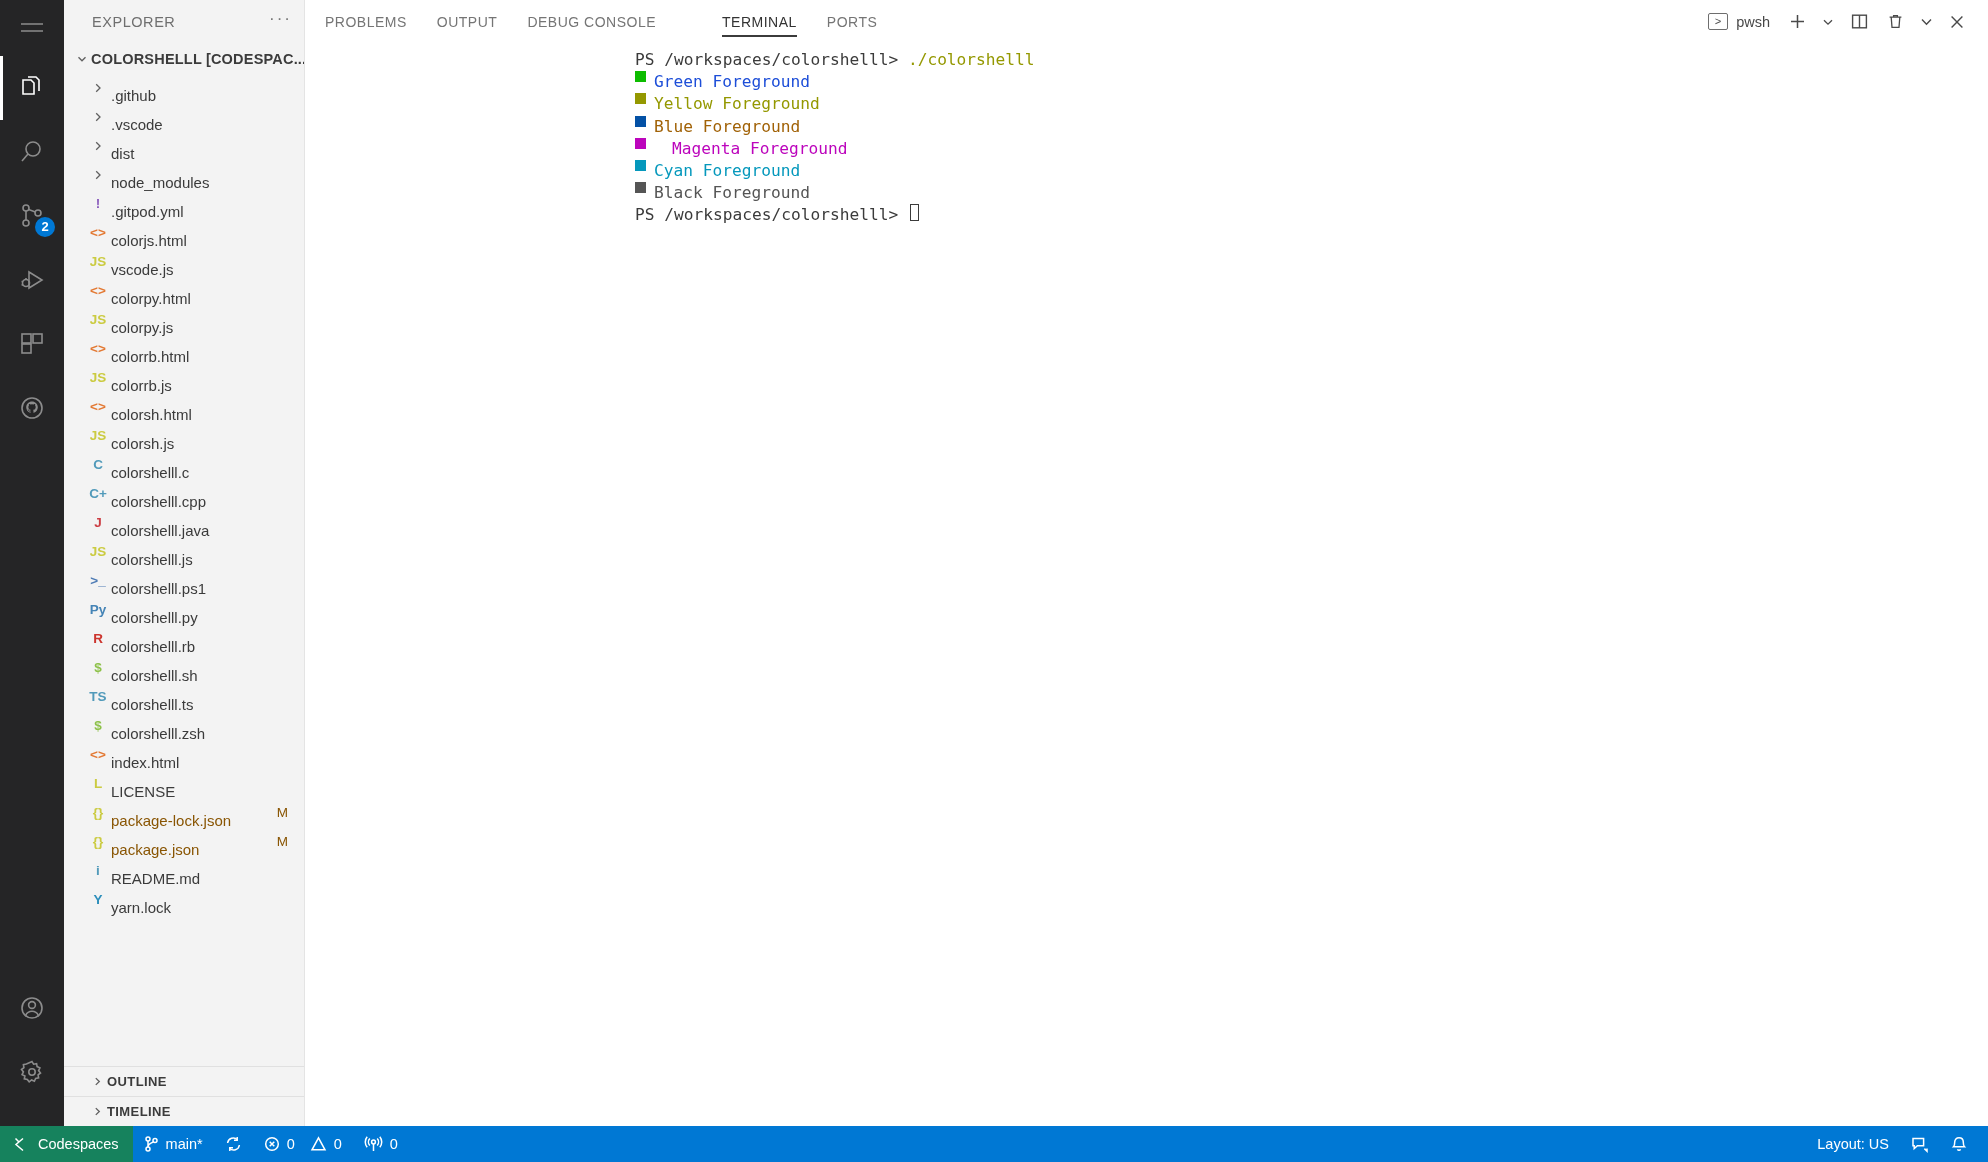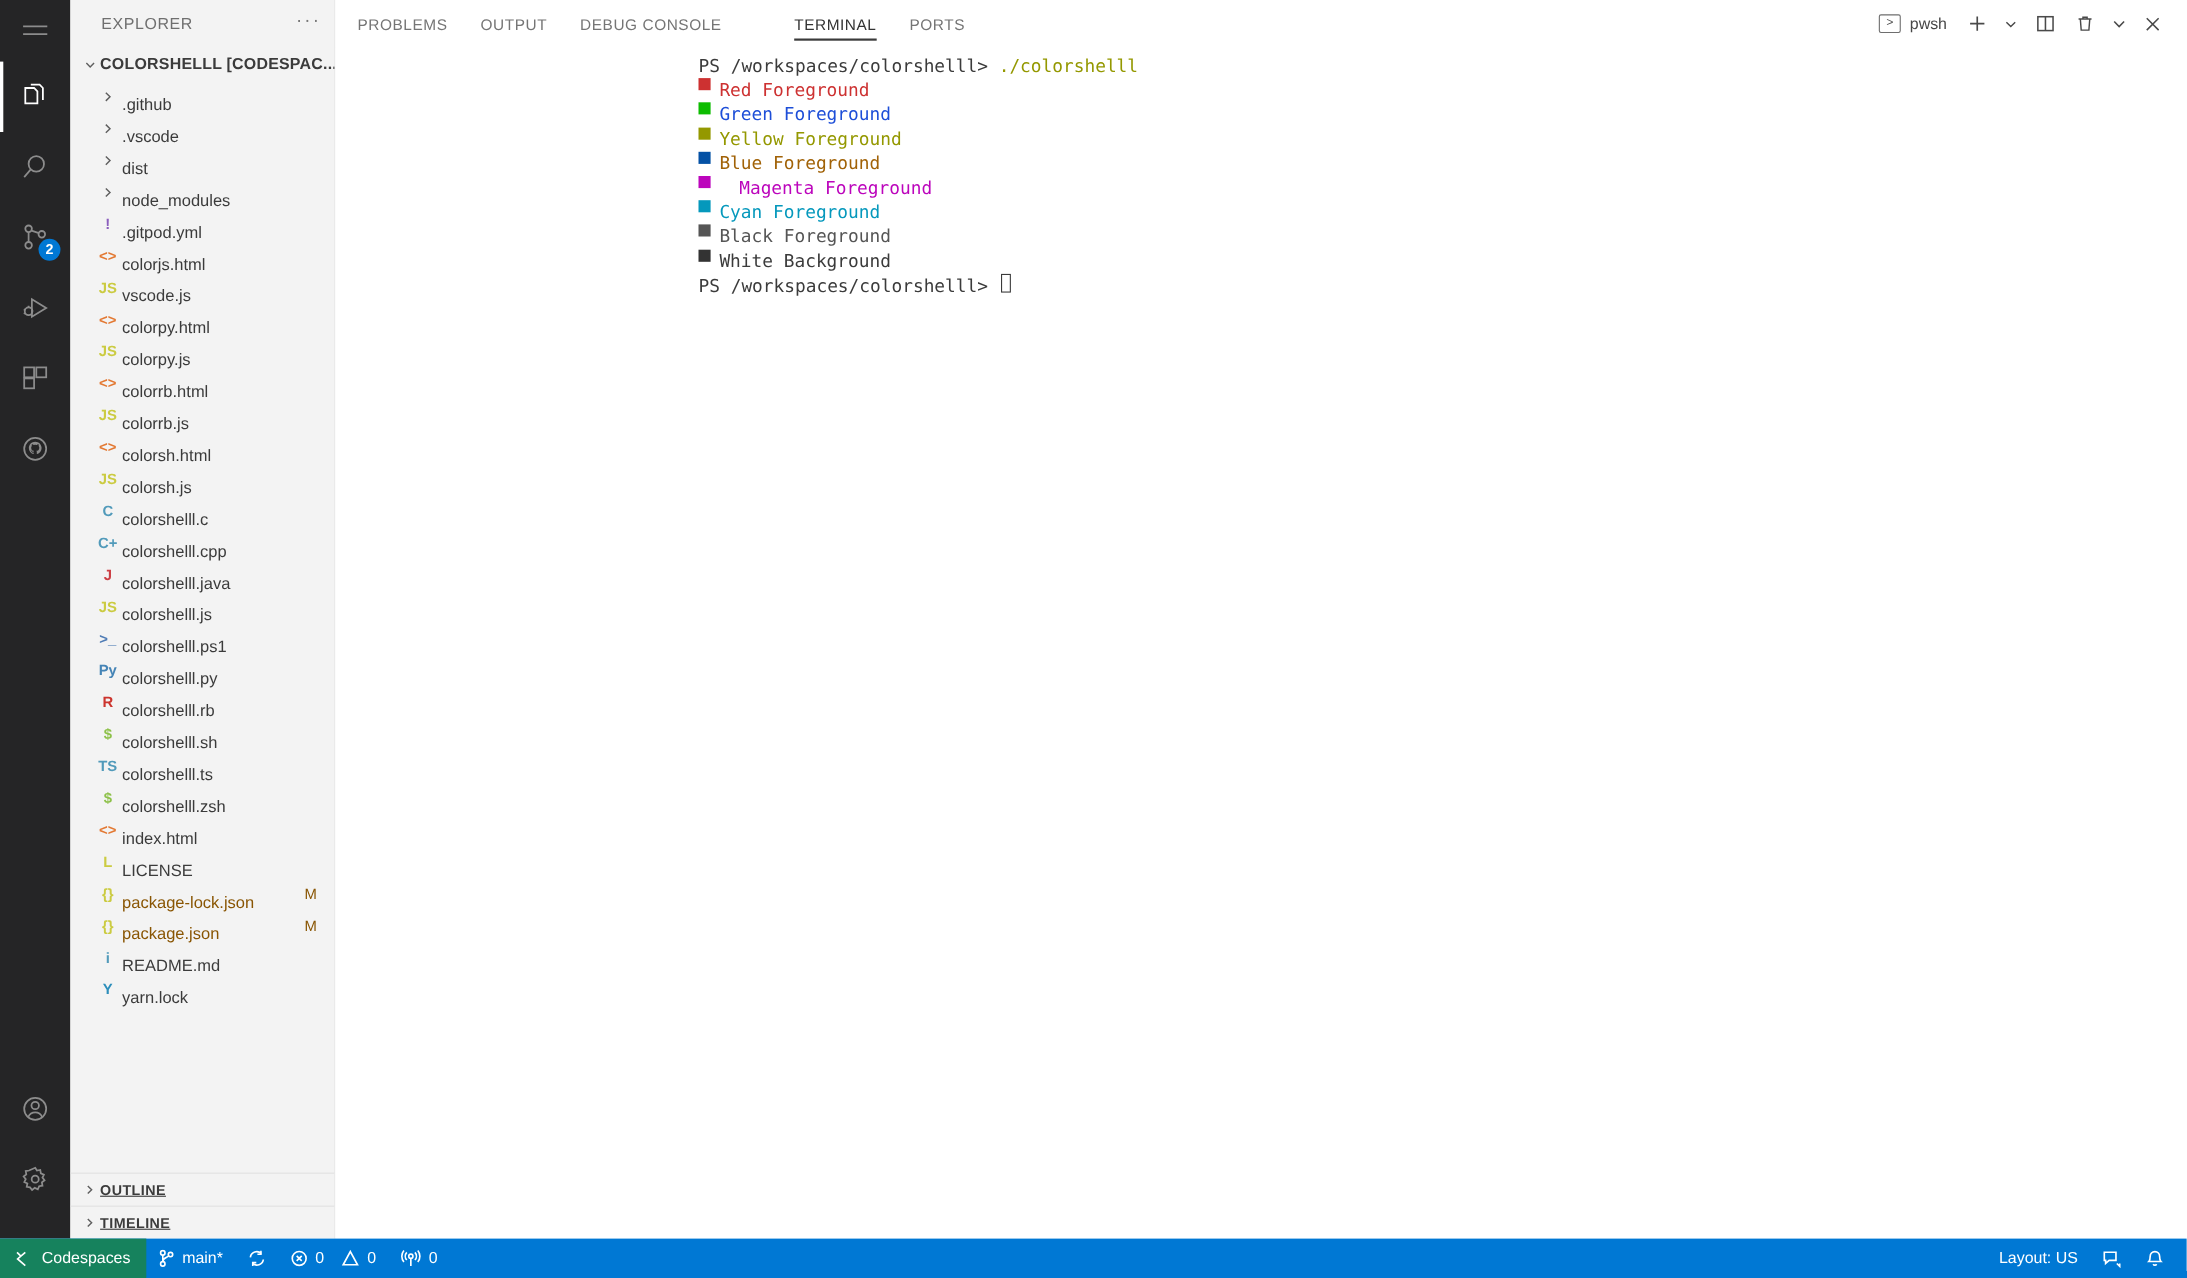--- a/index.html
+++ b/index.html
@@ -61,23 +61,23 @@
     font-size: 15px; color: #3b3b3b; cursor: pointer; white-space: nowrap;
   }
   .file-row .ficon {
     width: 26px; flex-shrink: 0; display: inline-flex; align-items: center; justify-content: center;
     font-size: 13.5px; font-weight: bold; font-family: "Liberation Sans", sans-serif;
   }
   .file-row .fname { flex: 1; overflow: hidden; text-overflow: ellipsis; margin-top: 16px; }
   .file-row.modified .fname, .file-row.modified .mbadge { color: #895503; }
   .mbadge { font-size: 13.5px; padding-right: 16px; font-weight: normal; }
   .sb-section {
-    height: 30px; display: flex; align-items: center; padding-left: 8px;
+    height: 30px; display: flex; align-items: center; padding-left: 24px;
     font-size: 13px; font-weight: bold; color: #3b3b3b; letter-spacing: .4px;
-    border-top: 1px solid #e0e0e0; cursor: pointer; flex-shrink: 0; text-decoration: underline;
+    border-top: 1px solid #e0e0e0; cursor: pointer; flex-shrink: 0;
   }
 
   
   .main { flex: 1; display: flex; flex-direction: column; background: #ffffff; min-width: 0; }
   .panel-tabs {
     height: 43px; display: flex; align-items: center; padding-left: 20px; flex-shrink: 0;
     background: #ffffff;
   }
   .ptab {
     font-size: 14px; letter-spacing: .5px; color: #757575; margin-right: 30px;
@@ -422,28 +422,26 @@
           <div class="pact">
             <svg width="16" height="16" viewBox="0 0 16 16">
                 <path d="M2.6 2.6l10.8 10.8M13.4 2.6L2.6 13.4" stroke="#4a4a4a" stroke-width="1.4" fill="none"></path>
               </svg>
           </div>
         </div>
       </div>
 
       <div class="terminal" id="terminal">
           <div class="tline"><span class="txt" style="color: rgb(59, 59, 59);">PS /workspaces/colorshelll&gt; </span><span class="txt" style="color: rgb(148, 152, 0);">./colorshelll</span></div>
-          <div class="tline"><span class="sq" style="background: rgb(205, 49, 49);"></span><span class="txt" style="color: rgb(205, 49, 49);">Red Foreground</span></div>
           <div class="tline"><span class="sq" style="background: rgb(13, 188, 0);"></span><span class="txt" style="color: #1d4ed8;">Green Foreground</span></div>
           <div class="tline"><span class="sq" style="background: rgb(148, 152, 0);"></span><span class="txt" style="color: rgb(148, 152, 0);">Yellow Foreground</span></div>
           <div class="tline"><span class="sq" style="background: rgb(4, 81, 165);"></span><span class="txt" style="color: #a16207;">Blue Foreground</span></div>
           <div class="tline"><span class="sq" style="background: rgb(188, 5, 188);"></span><span class="txt" style="color: rgb(188, 5, 188); margin-left: 18px;">Magenta Foreground</span></div>
           <div class="tline"><span class="sq" style="background: rgb(5, 152, 188);"></span><span class="txt" style="color: rgb(5, 152, 188);">Cyan Foreground</span></div>
           <div class="tline"><span class="sq" style="background: rgb(85, 85, 85);"></span><span class="txt" style="color: rgb(85, 85, 85);">Black Foreground</span></div>
-          <div class="tline"><span class="sq" style="background: rgb(51, 51, 51);"></span><span class="txt" style="color: rgb(59, 59, 59);">White Background</span></div>
           <div class="tline"><span class="txt" style="color: rgb(59, 59, 59);">PS /workspaces/colorshelll&gt; </span><span class="caret"></span></div>
         </div>
     </div>
   </div>
 
   <div class="statusbar">
     <div class="sb-codespaces">
       <svg width="17" height="15" viewBox="0 0 17 15">
           <path class="st-stroke" d="M11 1.5L4 7.5l7 6M3.5 1.5l3 3"></path>
         </svg>

